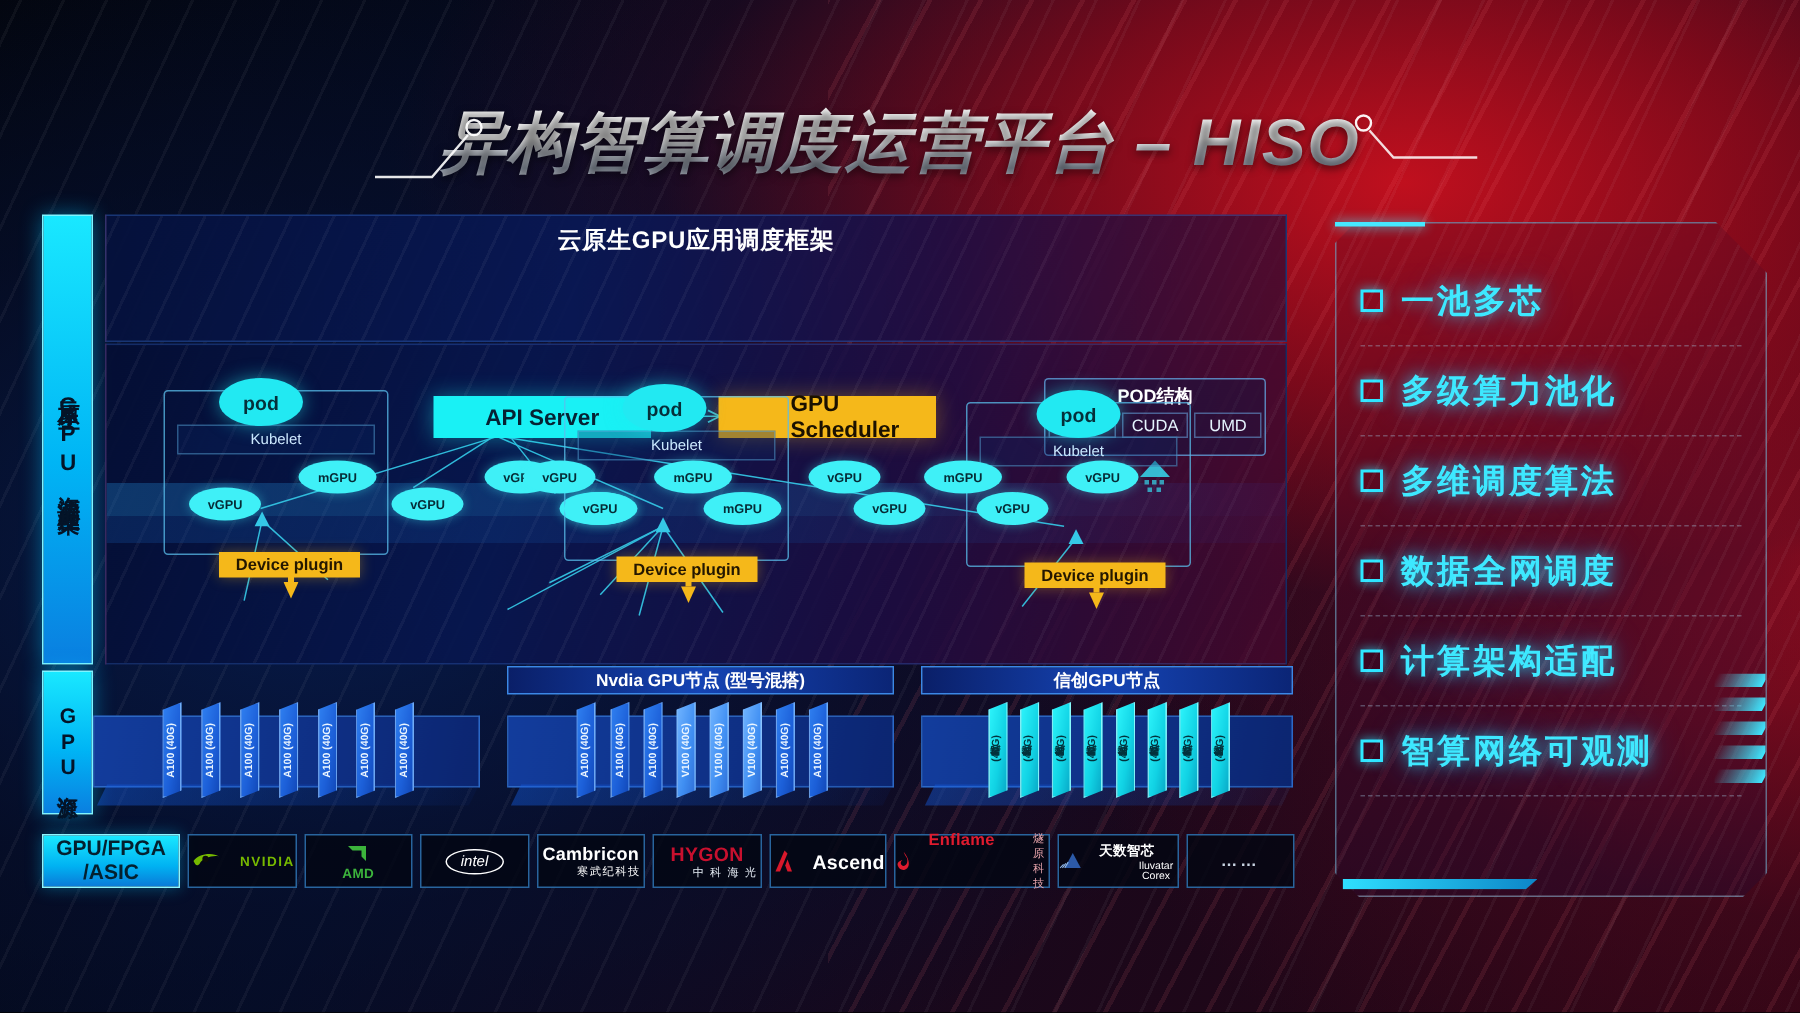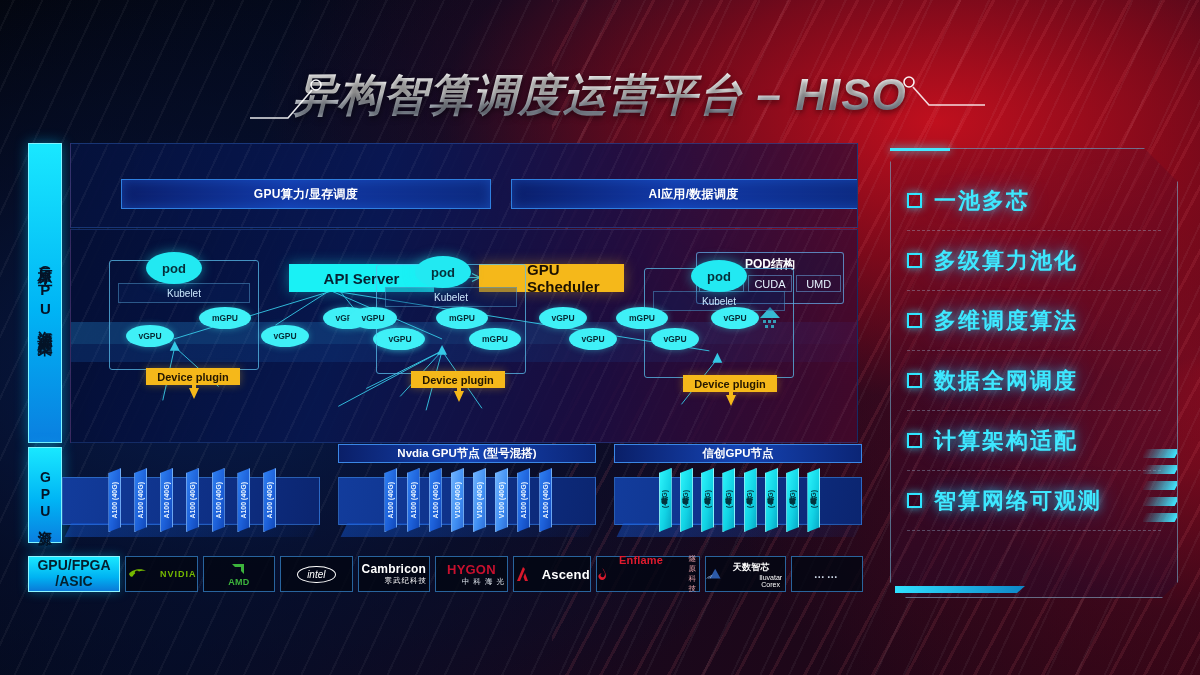--- a/index.html
+++ b/index.html
@@ -189,26 +189,21 @@
     <span>云原生GPU资源调度框架</span>
   </div>
   <div class="vtab" id="vtab-gpures">
     <span>GPU资源</span>
   </div>
 
   <div id="framework-panel">
 
     <div id="fw-header">
       <div class="diag-stripes"></div>
-      <div class="sched-bar" id="sched-left">
-        <span>GPU算力/显存调度</span>
-      </div>
-      <div class="sched-bar" id="sched-right">
-        <span>AI应用/数据调度</span>
-      </div>
+      <div id="fw-title">云原生GPU应用调度框架</div>
     </div>
 
     <div id="fw-body">
       <div class="diag-stripes"></div>
 
       <div class="resource-band" style="top:92px; height:22px; background:linear-gradient(90deg, rgba(30,120,190,.38), rgba(25,100,175,.28) 60%, rgba(60,30,110,.2));"></div>
       <div class="resource-band" style="top:114px; height:18px; background:linear-gradient(90deg, rgba(20,80,160,.3), rgba(18,70,150,.22) 60%, rgba(60,25,95,.18));"></div>
 
       <svg class="conn" viewBox="0 0 788 214" preserveAspectRatio="none">
         <g stroke="#35c8e6" stroke-width="1" fill="none" opacity=".92">

